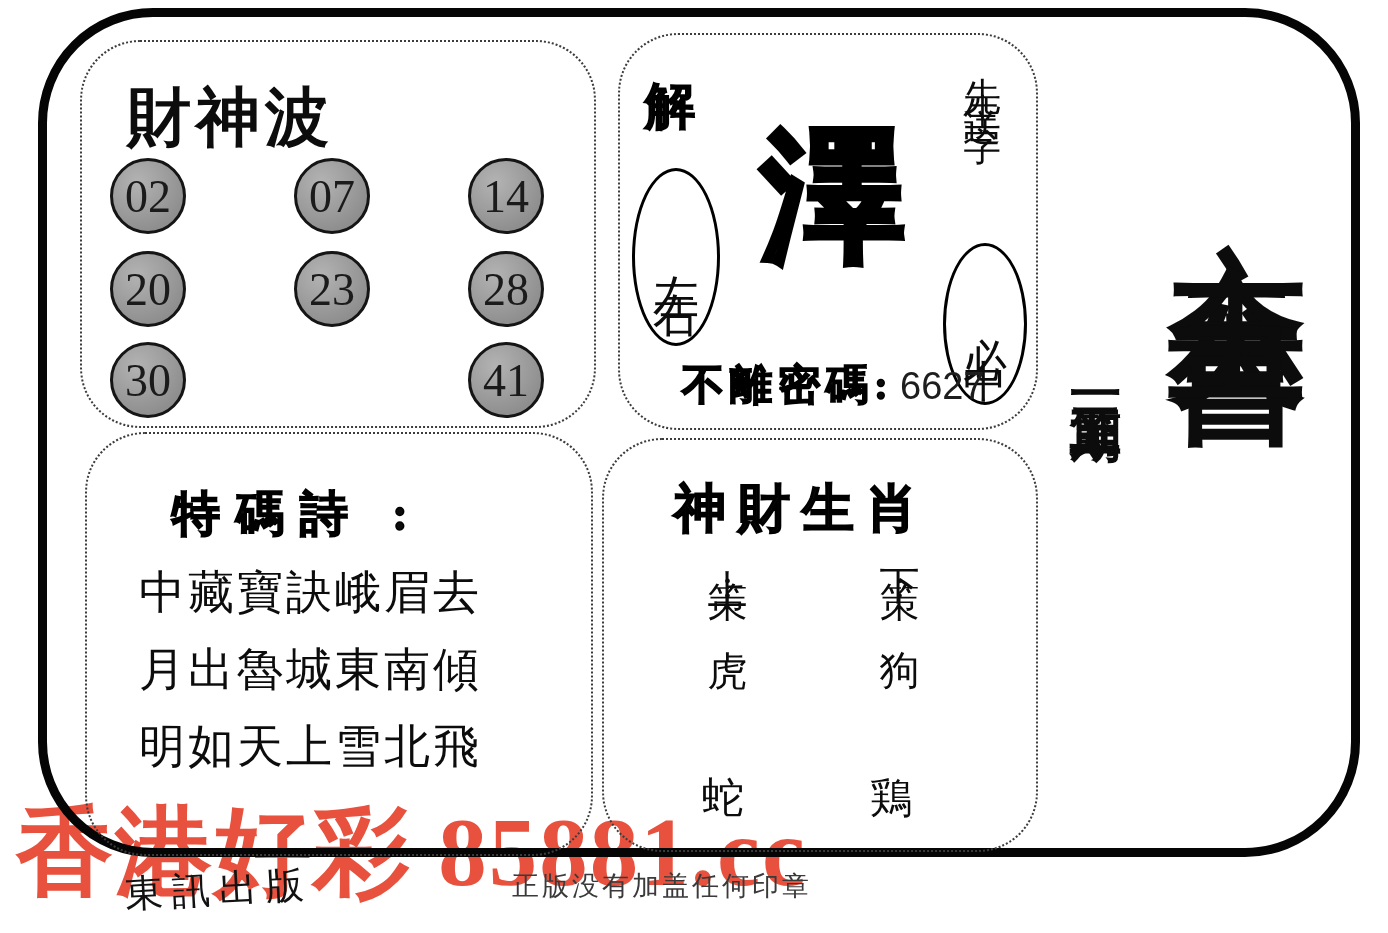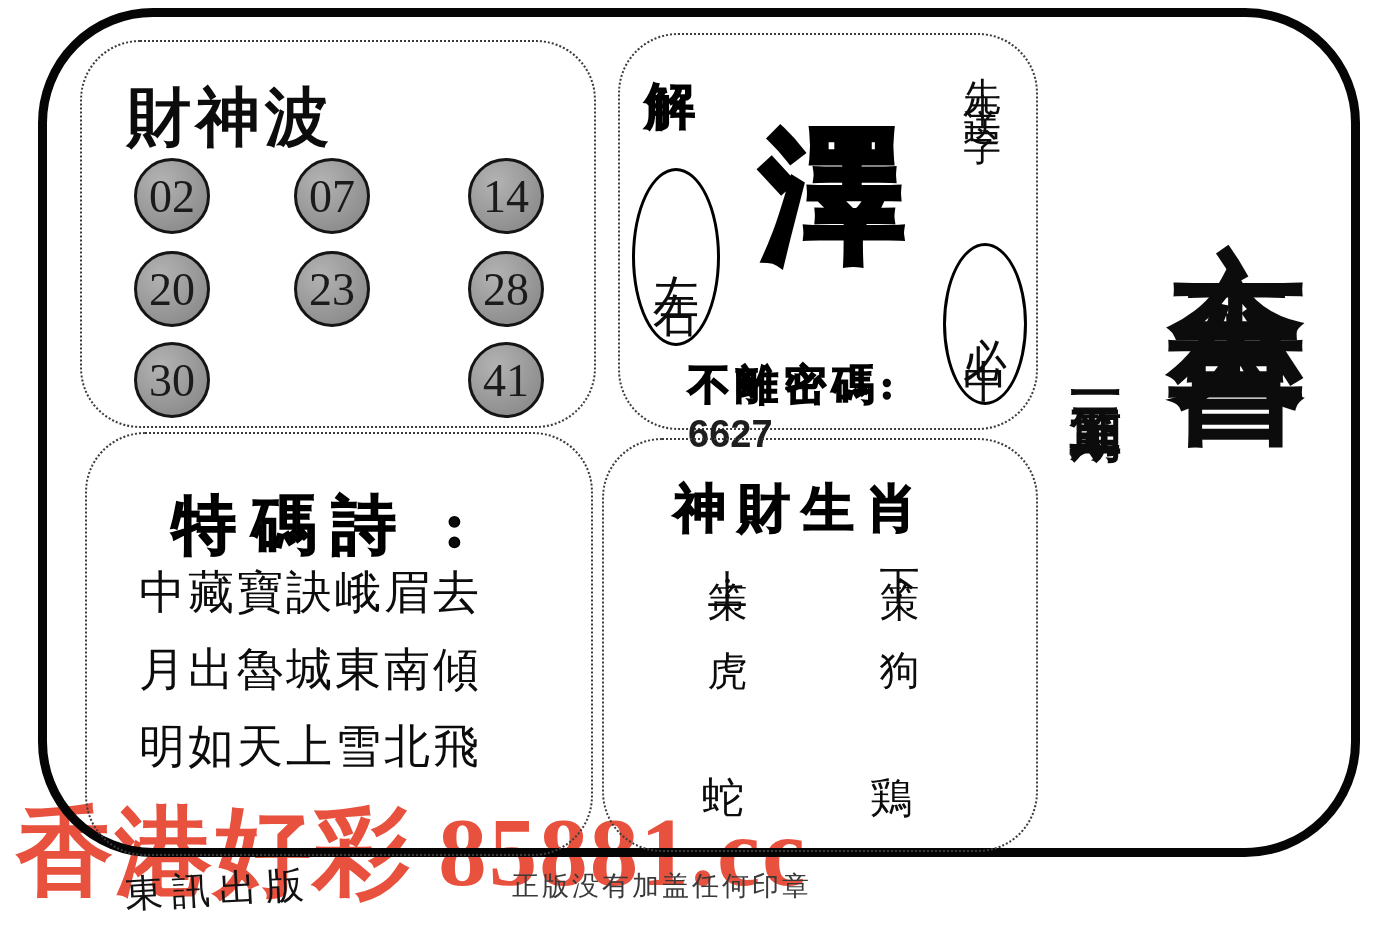--- a/index.html
+++ b/index.html
@@ -29,21 +29,21 @@
     letter-spacing:5px;font-family:"Liberation Serif",serif;margin-top:12px;
   }
   .numcircle{
     position:absolute;width:76px;height:76px;border-radius:50%;
     border:3px solid #151515;box-sizing:border-box;
     background:radial-gradient(circle at 35% 30%, #b3b3b3, #8e8e8e 75%);
     display:flex;align-items:center;justify-content:center;
     font-size:46px;color:#1b1b1b;font-family:"Liberation Serif",serif;
   }
   .r0{top:116px;} .r1{top:209px;} .r2{top:300px;}
-  .c0{left:52px;} .c1{left:212px;} .c2{left:386px;text-align:right;}
+  .c0{left:28px;} .c1{left:212px;} .c2{left:386px;text-align:right;}
 
   
   .brush{font-weight:bold;-webkit-text-stroke:1.5px #000;}
   .jie-label{position:absolute;left:25px;top:38px;font-size:50px;}
   .oval{
     position:absolute;border:3px solid #000;border-radius:50%;
     box-sizing:border-box;display:flex;align-items:center;justify-content:center;
   }
   .oval-lr{left:12px;top:133px;width:88px;height:178px;}
   .oval-mh{left:323px;top:208px;width:84px;height:162px;}
@@ -54,29 +54,29 @@
   .oval-mh .vert{font-size:44px;letter-spacing:22px;}
   .main-char{
     position:absolute;left:142px;top:90px;font-size:142px;font-weight:bold;
     -webkit-text-stroke:6px #000;font-family:"Liberation Sans",sans-serif;
     line-height:1;
   }
   .sender-note{
     position:absolute;left:336px;top:12px;font-size:38px;letter-spacing:16px;
   }
   .code-row{
-    position:absolute;left:62px;top:322px;display:flex;align-items:baseline;flex-direction:column;
+    position:absolute;left:62px;top:322px;display:flex;align-items:baseline;
   }
   .code-label{font-size:42px;letter-spacing:6px;}
   .code-value{font-size:38px;font-family:"Liberation Sans",sans-serif;
-    color:#1e1e1e;margin-left:6px;-webkit-text-stroke:0;font-weight:bold;}
+    color:#1e1e1e;margin-left:6px;-webkit-text-stroke:0;font-weight:normal;}
 
   
   .poem-title{
-    position:absolute;left:85px;top:48px;font-size:64px;letter-spacing:16px;
+    position:absolute;left:85px;top:48px;font-size:48px;letter-spacing:16px;
   }
   .poem-lines{
     position:absolute;left:52px;top:120px;font-size:46px;line-height:77px;
     letter-spacing:3px;white-space:nowrap;
   }
   
   .zodiac-title{
     position:absolute;left:70px;top:34px;font-size:52px;letter-spacing:12px;font-family:Liberation Mono, monospace;
   }
   .zcol{position:absolute;top:98px;font-size:40px;letter-spacing:12px;}

